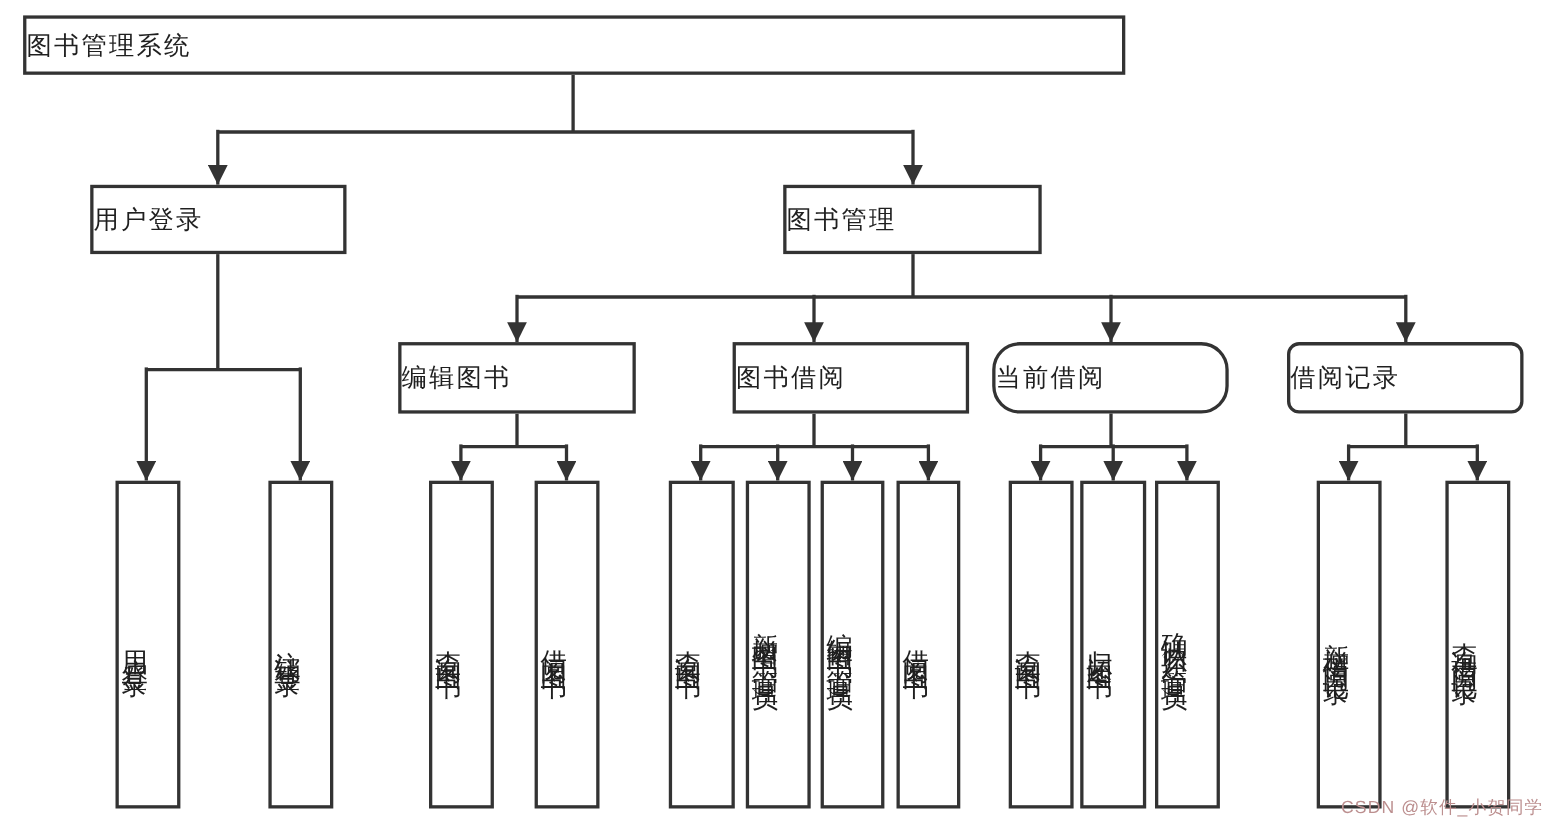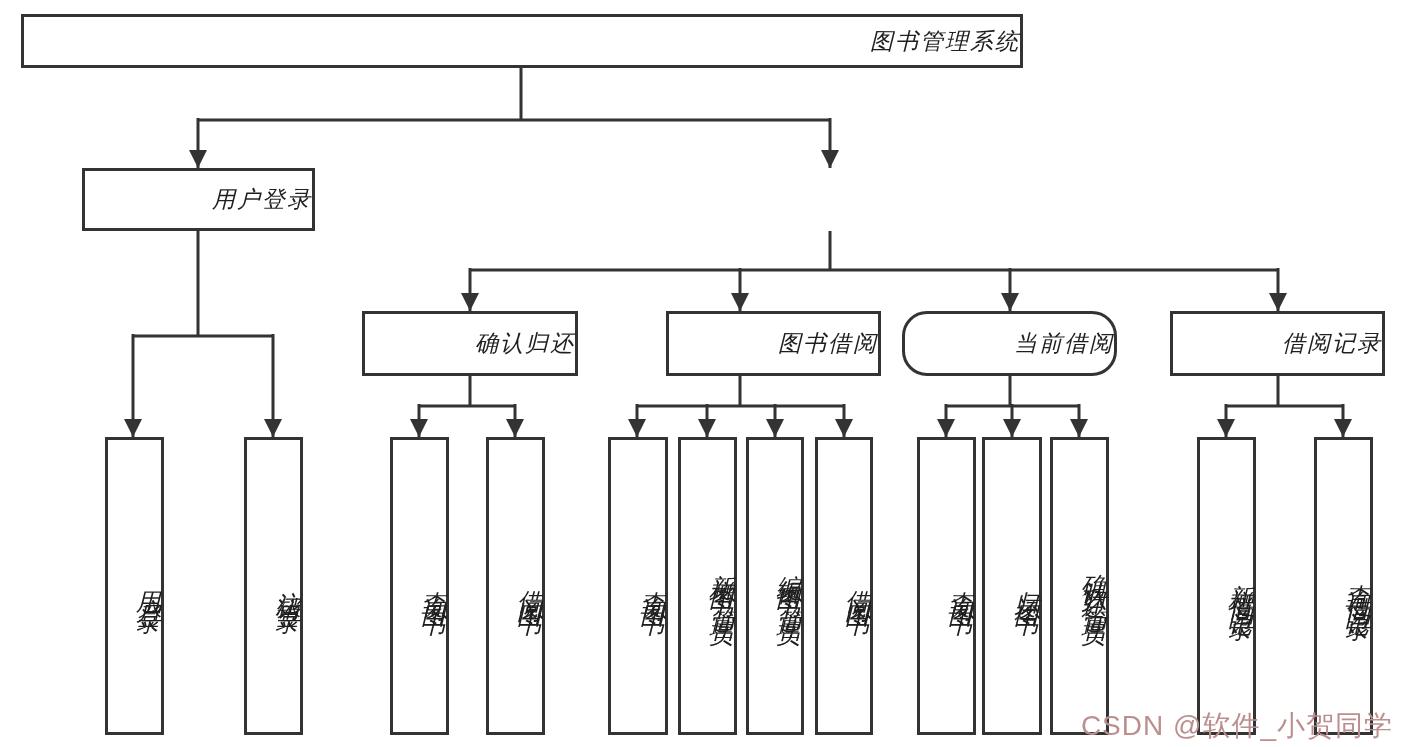--- a/index.html
+++ b/index.html
@@ -18,42 +18,41 @@
     width: 1405px; height: 747px;
     pointer-events: none;
   }
   .node {
     position: absolute;
     box-sizing: border-box;
     border: 3px solid #333333;
     background: #ffffff;
     display: flex;
     align-items: center;
-    justify-content: flex-end;
-    font-style: italic;
+    justify-content: flex-start;
   }
   .hlabel {
     font-size: 23px;
     letter-spacing: 2px;
     white-space: nowrap;
   }
   .leaf { top: 437px; width: 59px; height: 298px; }
   .vlabel {
     writing-mode: vertical-rl;
     text-orientation: mixed;
     font-size: 24px;
     letter-spacing: 7px;
     line-height: 1.1;
     white-space: nowrap;
   }
   .watermark {
     position: absolute;
-    right: 12px;
+    right: 2px;
     bottom: 2px;
-    font-size: 28px;
+    font-size: 16px;
     color: #bc8f8f;
     letter-spacing: 1px;
     white-space: nowrap;
   }
 </style>
 </head>
 <body>
 
 <div id="canvas">
 
@@ -100,31 +99,34 @@
     </g>
   </svg>
 
   <div class="node" style="left:21px; top:14px; width:1002px; height:54px;">
     <span class="hlabel">图书管理系统</span>
   </div>
 
   <div class="node" style="left:82px; top:168px; width:233px; height:63px;">
     <span class="hlabel">用户登录</span>
   </div>
+  <div class="node" style="left:712px; top:168px; width:235px; height:63px;">
+    <span class="hlabel">图书管理</span>
+  </div>
 
   <div class="node" style="left:362px; top:311px; width:216px; height:65px;">
-    <span class="hlabel">确认归还</span>
+    <span class="hlabel">编辑图书</span>
   </div>
   <div class="node" style="left:632px; top:311px; width:215px; height:65px;margin-left:34px;">
     <span class="hlabel">图书借阅</span>
   </div>
   <div class="node" style="left:902px; top:311px; width:215px; height:65px;border-radius:25px;">
     <span class="hlabel">当前借阅</span>
   </div>
-  <div class="node" style="left:1170px; top:311px; width:215px; height:65px;">
+  <div class="node" style="left:1170px; top:311px; width:215px; height:65px;border-radius:11px;">
     <span class="hlabel">借阅记录</span>
   </div>
 
   <div class="node leaf" style="left:105px;">
     <span class="vlabel">用户登录</span>
   </div>
   <div class="node leaf" style="left:244px;">
     <span class="vlabel">注销登录</span>
   </div>
 

